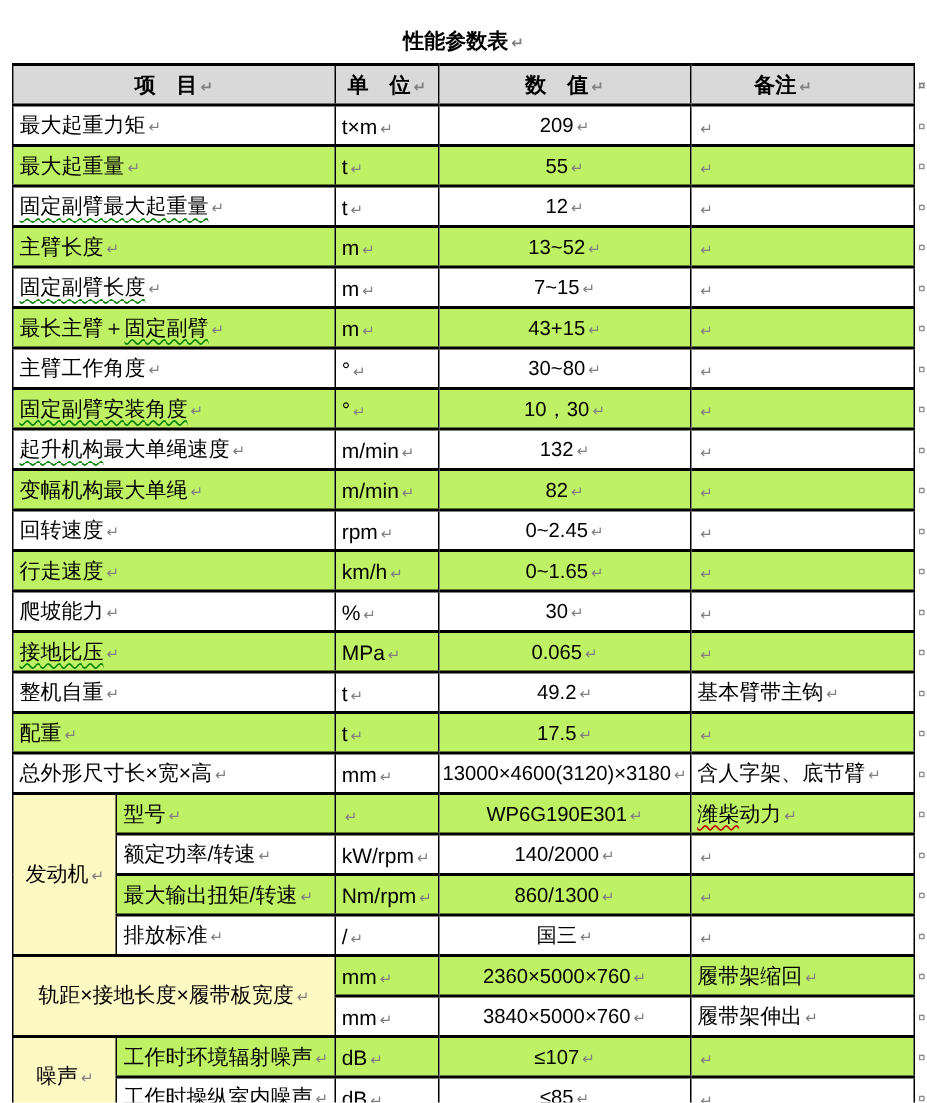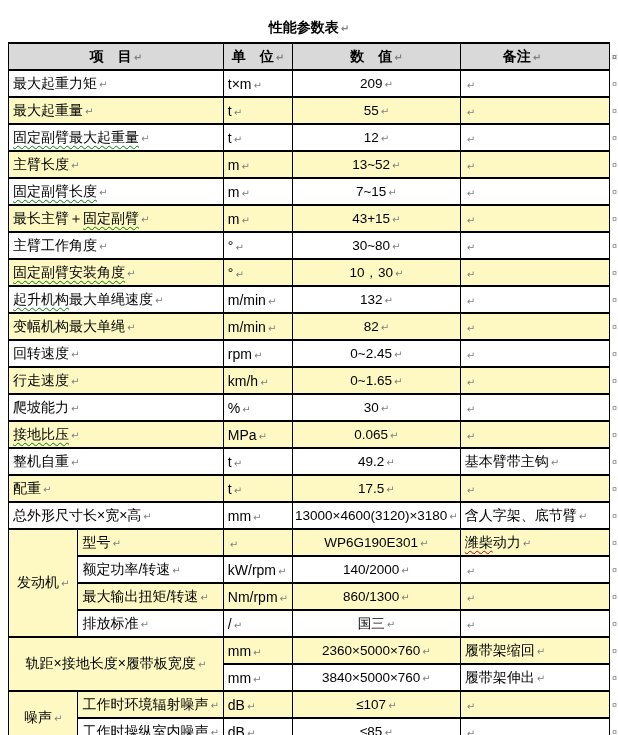--- a/index.html
+++ b/index.html
@@ -6,21 +6,21 @@
   body{width:618px;height:735px;background:#ffffff;color:#000;
        font-family:"Liberation Sans",sans-serif;overflow:hidden;}
   .title-wrap{margin:0;padding-top:19px;height:23px;text-align:center;
               font-size:14px;font-weight:bold;line-height:16px;}
   table{border-collapse:collapse;table-layout:fixed;margin-left:8px;border-radius:11px;}
   th,td{border:1px solid #000;border-top-width:2px;border-bottom-width:2px;
         height:25px;padding:0 4px;font-size:14px;vertical-align:middle;
         white-space:nowrap;overflow:hidden;}
   th{background:#d9d9d9;font-weight:bold;text-align:center;}
   th.remark-h{text-align:left;padding-left:42px;}
-  td.shaded{background:#fef9c3;}
+  td.shaded{background:#bef264;}
   td.value{text-align:center;padding:0 2px;font-size:13.5px;}
   td.group{text-align:center;background:#fef9c3;}
   td.group.wide{text-align:center;}
   td.marker-cell,th.marker-cell{border:none;background:transparent;
         padding:0 0 0 2px;font-size:9px;color:#808080;text-align:left;
         vertical-align:middle;}
   .mk{color:#808080;font-size:10px;margin-left:2px;
       font-family:"DejaVu Sans",sans-serif;}
   .wavy-g{text-decoration-line:underline;text-decoration-style:wavy;
           text-decoration-color:#008000;text-decoration-thickness:1px;

